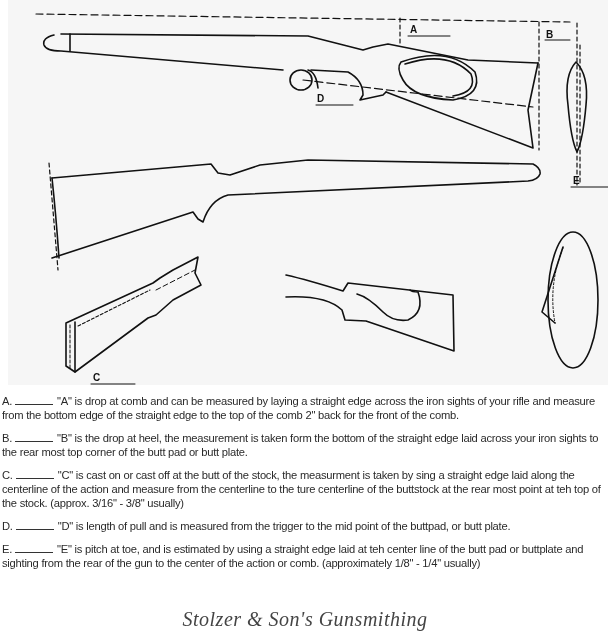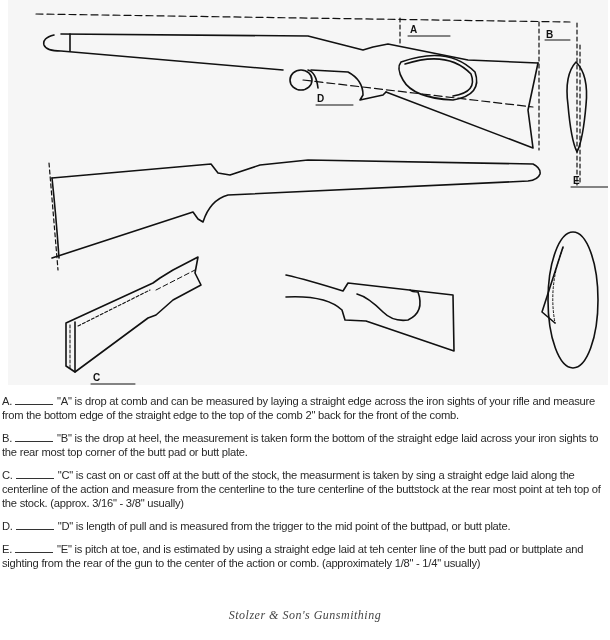--- a/index.html
+++ b/index.html
@@ -58,21 +58,21 @@
       vertical-align: baseline;
     }
     .signature {
       position: absolute;
       left: 0;
       top: 608px;
       width: 610px;
       text-align: center;
       font-family: "Liberation Serif", serif;
       font-style: italic;
-      font-size: 12px;
+      font-size: 20px;
       color: #444;
       letter-spacing: 0.5px;
     }
   </style>
 </head>
 <body>
 
 <div class="figure-area">
   <svg viewBox="0 0 600 385" xmlns="http://www.w3.org/2000/svg">
     <g fill="none" stroke="#111" stroke-width="1.6" stroke-linecap="round" stroke-linejoin="round">

